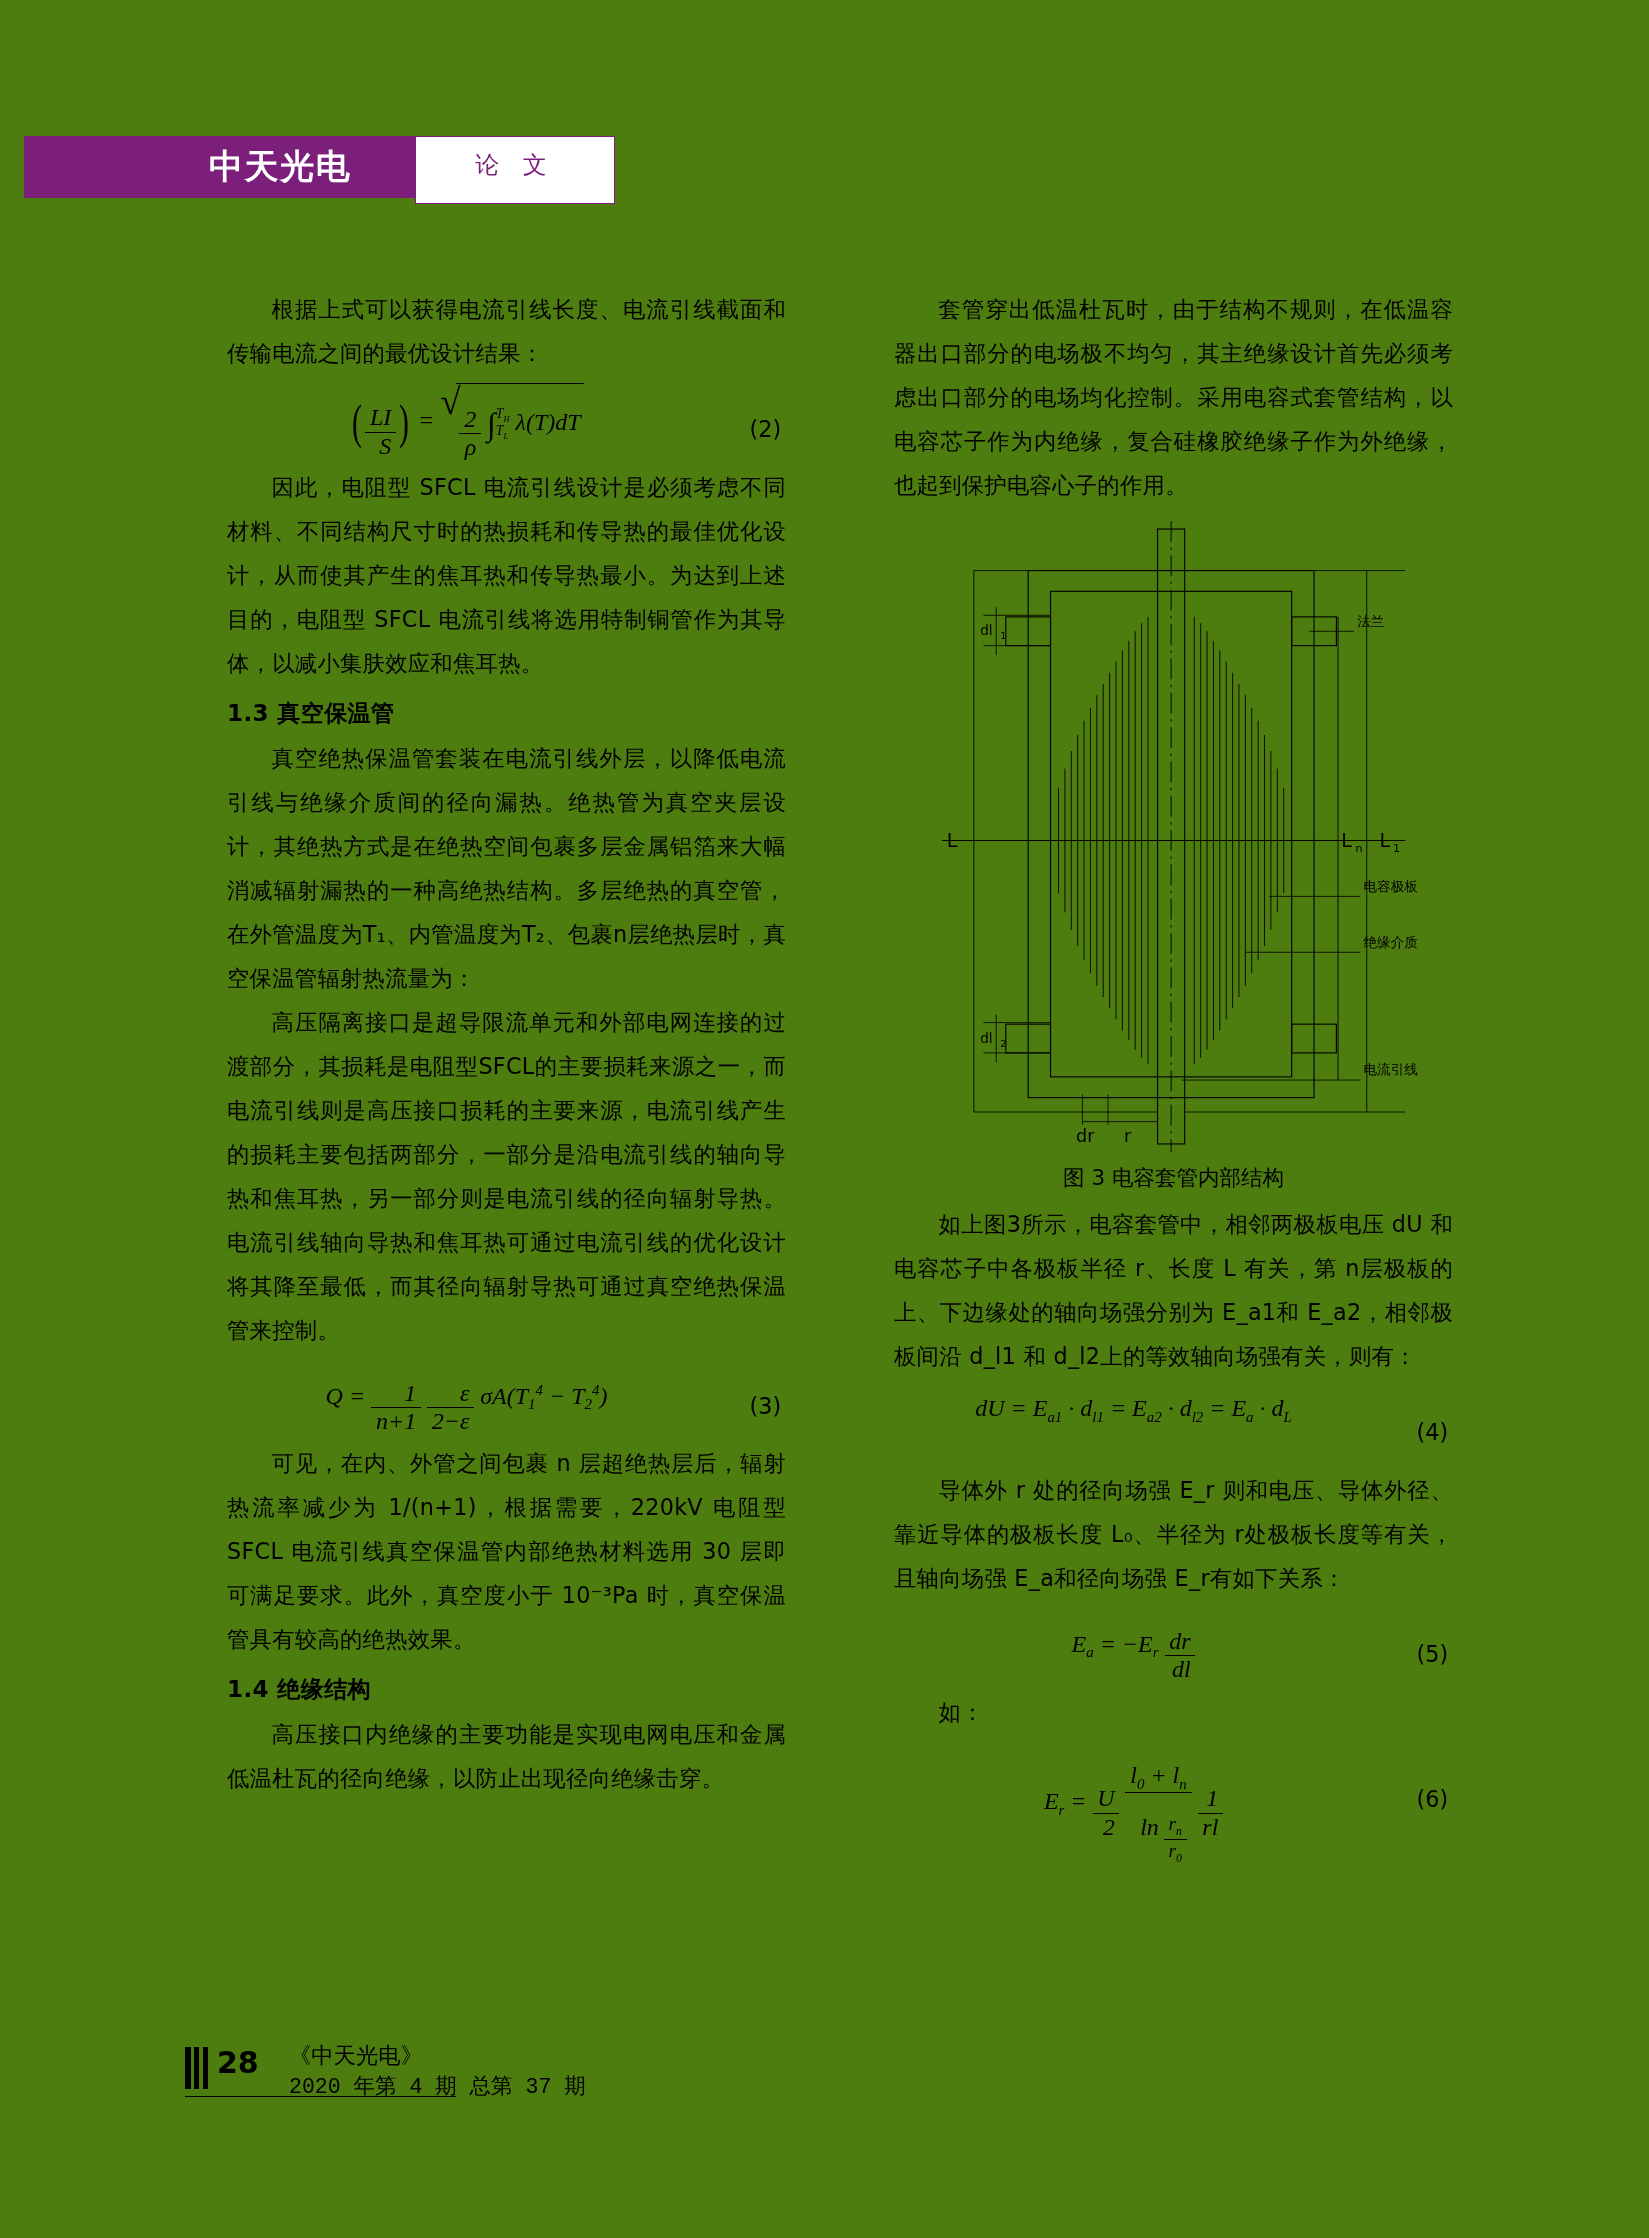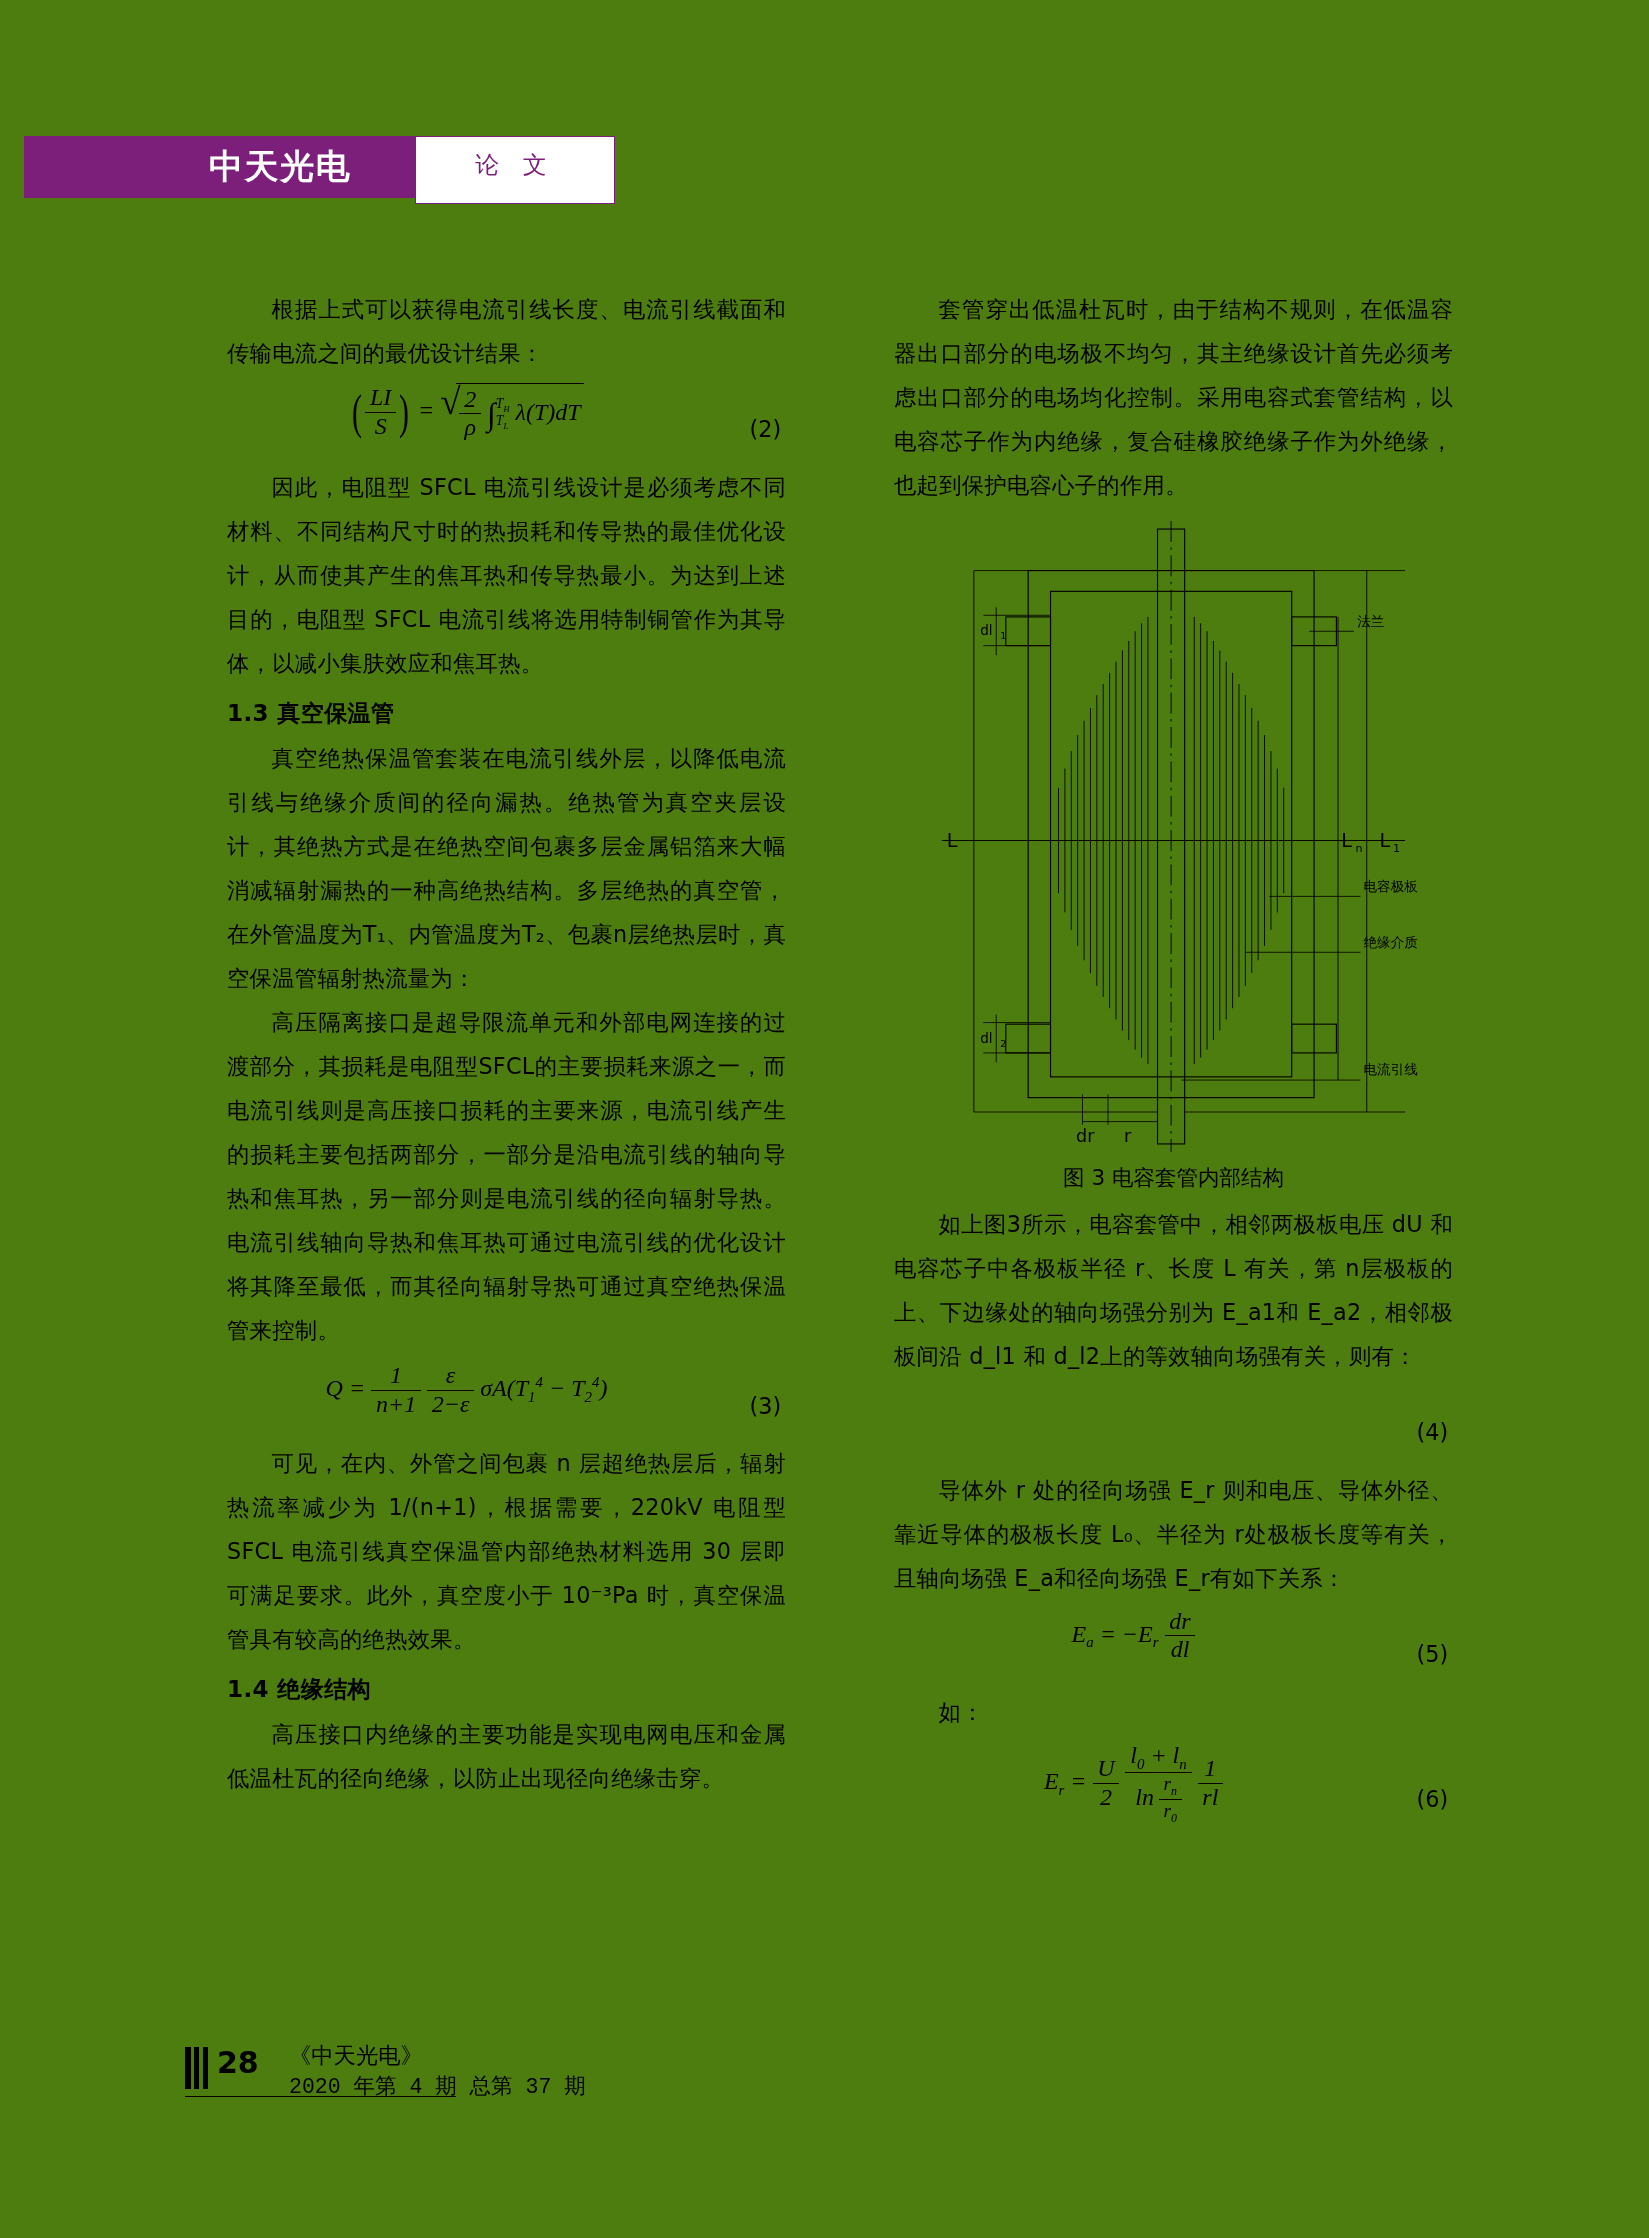--- a/index.html
+++ b/index.html
@@ -119,22 +119,23 @@
     position: absolute;
     right: 4.8px;
     top: 24px;
     font-family: "DejaVu Sans", sans-serif;
     font-style: normal;
     font-size: 22.3px;
   }
   .frac {
     display: inline-block;
     vertical-align: middle;
-    text-align: center;
+    text-align: right;
     line-height: 1.15;
+    margin-top: 20px;
   }
   .frac .n { display: block; border-bottom: 1.1px solid #000; padding: 0 4.8px; }
   .frac .d { display: block; padding: 0 4.8px; }
   .paren {
     display: inline-block;
     vertical-align: middle;
     font-size: 48px;
     font-style: normal;
     font-weight: 300;
     line-height: 0.8;
@@ -408,20 +409,23 @@
             <text x="288" y="778" font-size="22">r</text>
           </g>
         </svg>
       </div>
       <div class="caption">图 3 电容套管内部结构</div>
     </div>
 
     <p class="para">如上图3所示，电容套管中，相邻两极板电压 dU 和电容芯子中各极板半径 r、长度 L 有关，第 n层极板的上、下边缘处的轴向场强分别为 E_a1和 E_a2，相邻极板间沿 d_l1 和 d_l2上的等效轴向场强有关，则有：</p>
 
     <div class="eq">
+      <div class="body">
+        <i>dU</i> = <i>E</i><sub><i>a</i>1</sub> · <i>d</i><sub><i>l</i>1</sub> = <i>E</i><sub><i>a</i>2</sub> · <i>d</i><sub><i>l</i>2</sub> = <i>E</i><sub><i>a</i></sub> · <i>d</i><sub><i>L</i></sub>
+      </div>
       <div class="num">(4)</div>
     </div>
 
     <p class="para">导体外 r 处的径向场强 E_r 则和电压、导体外径、靠近导体的极板长度 L₀、半径为 r处极板长度等有关，且轴向场强 E_a和径向场强 E_r有如下关系：</p>
 
     <div class="eq">
       <div class="body">
         <i>E</i><sub><i>a</i></sub> = −<i>E</i><sub><i>r</i></sub>
         <span class="frac"><span class="n"><i>dr</i></span><span class="d"><i>dl</i></span></span>
       </div>

